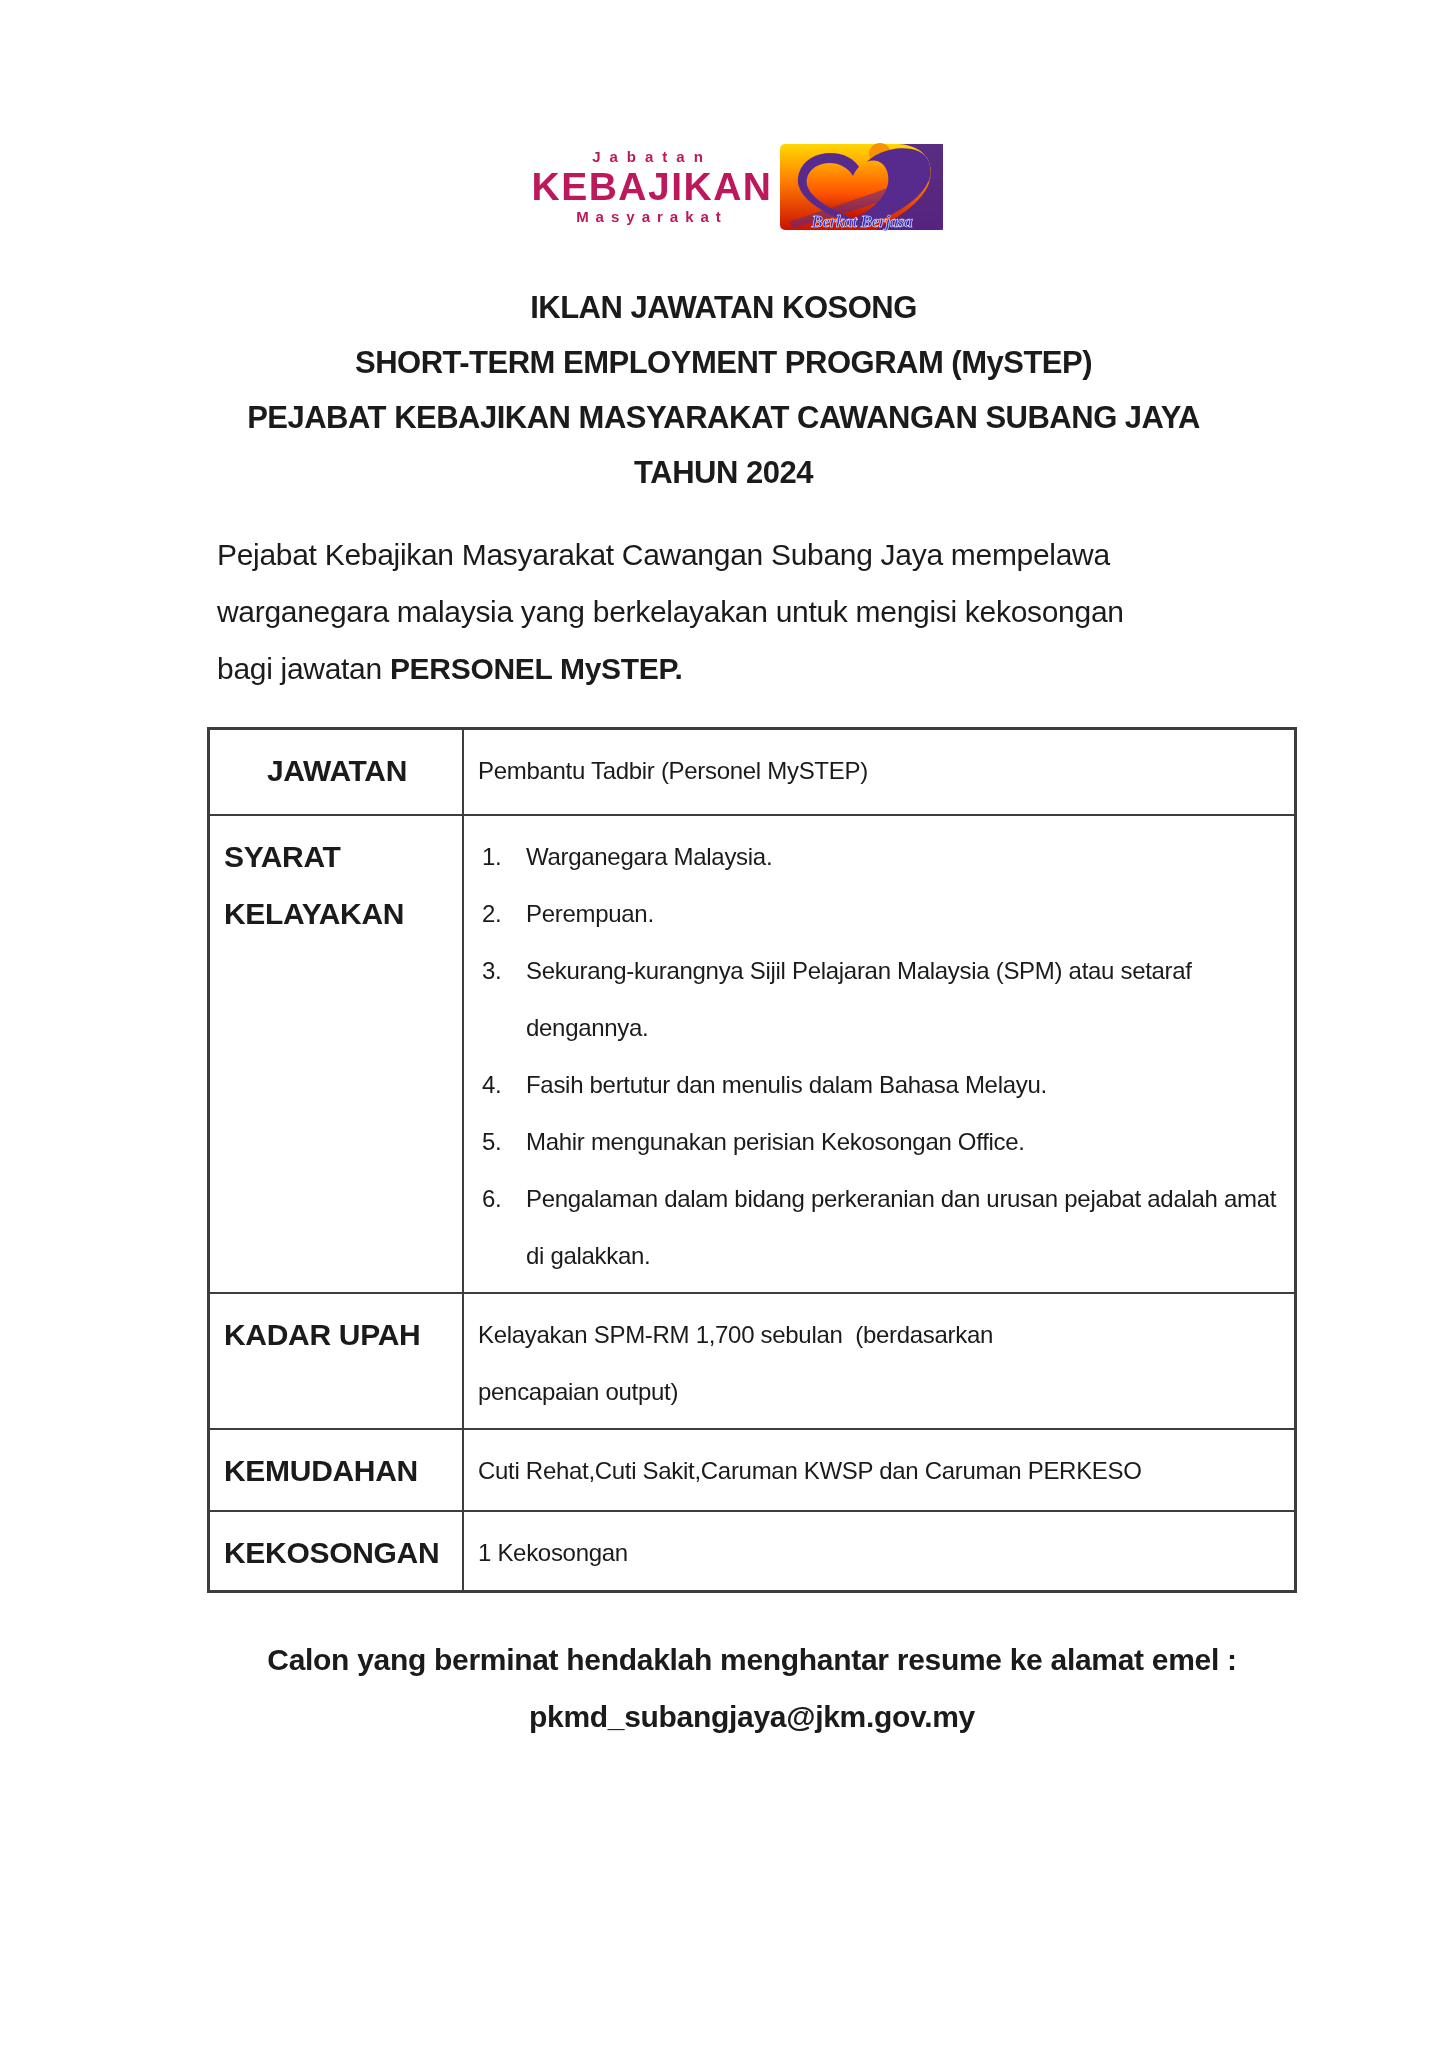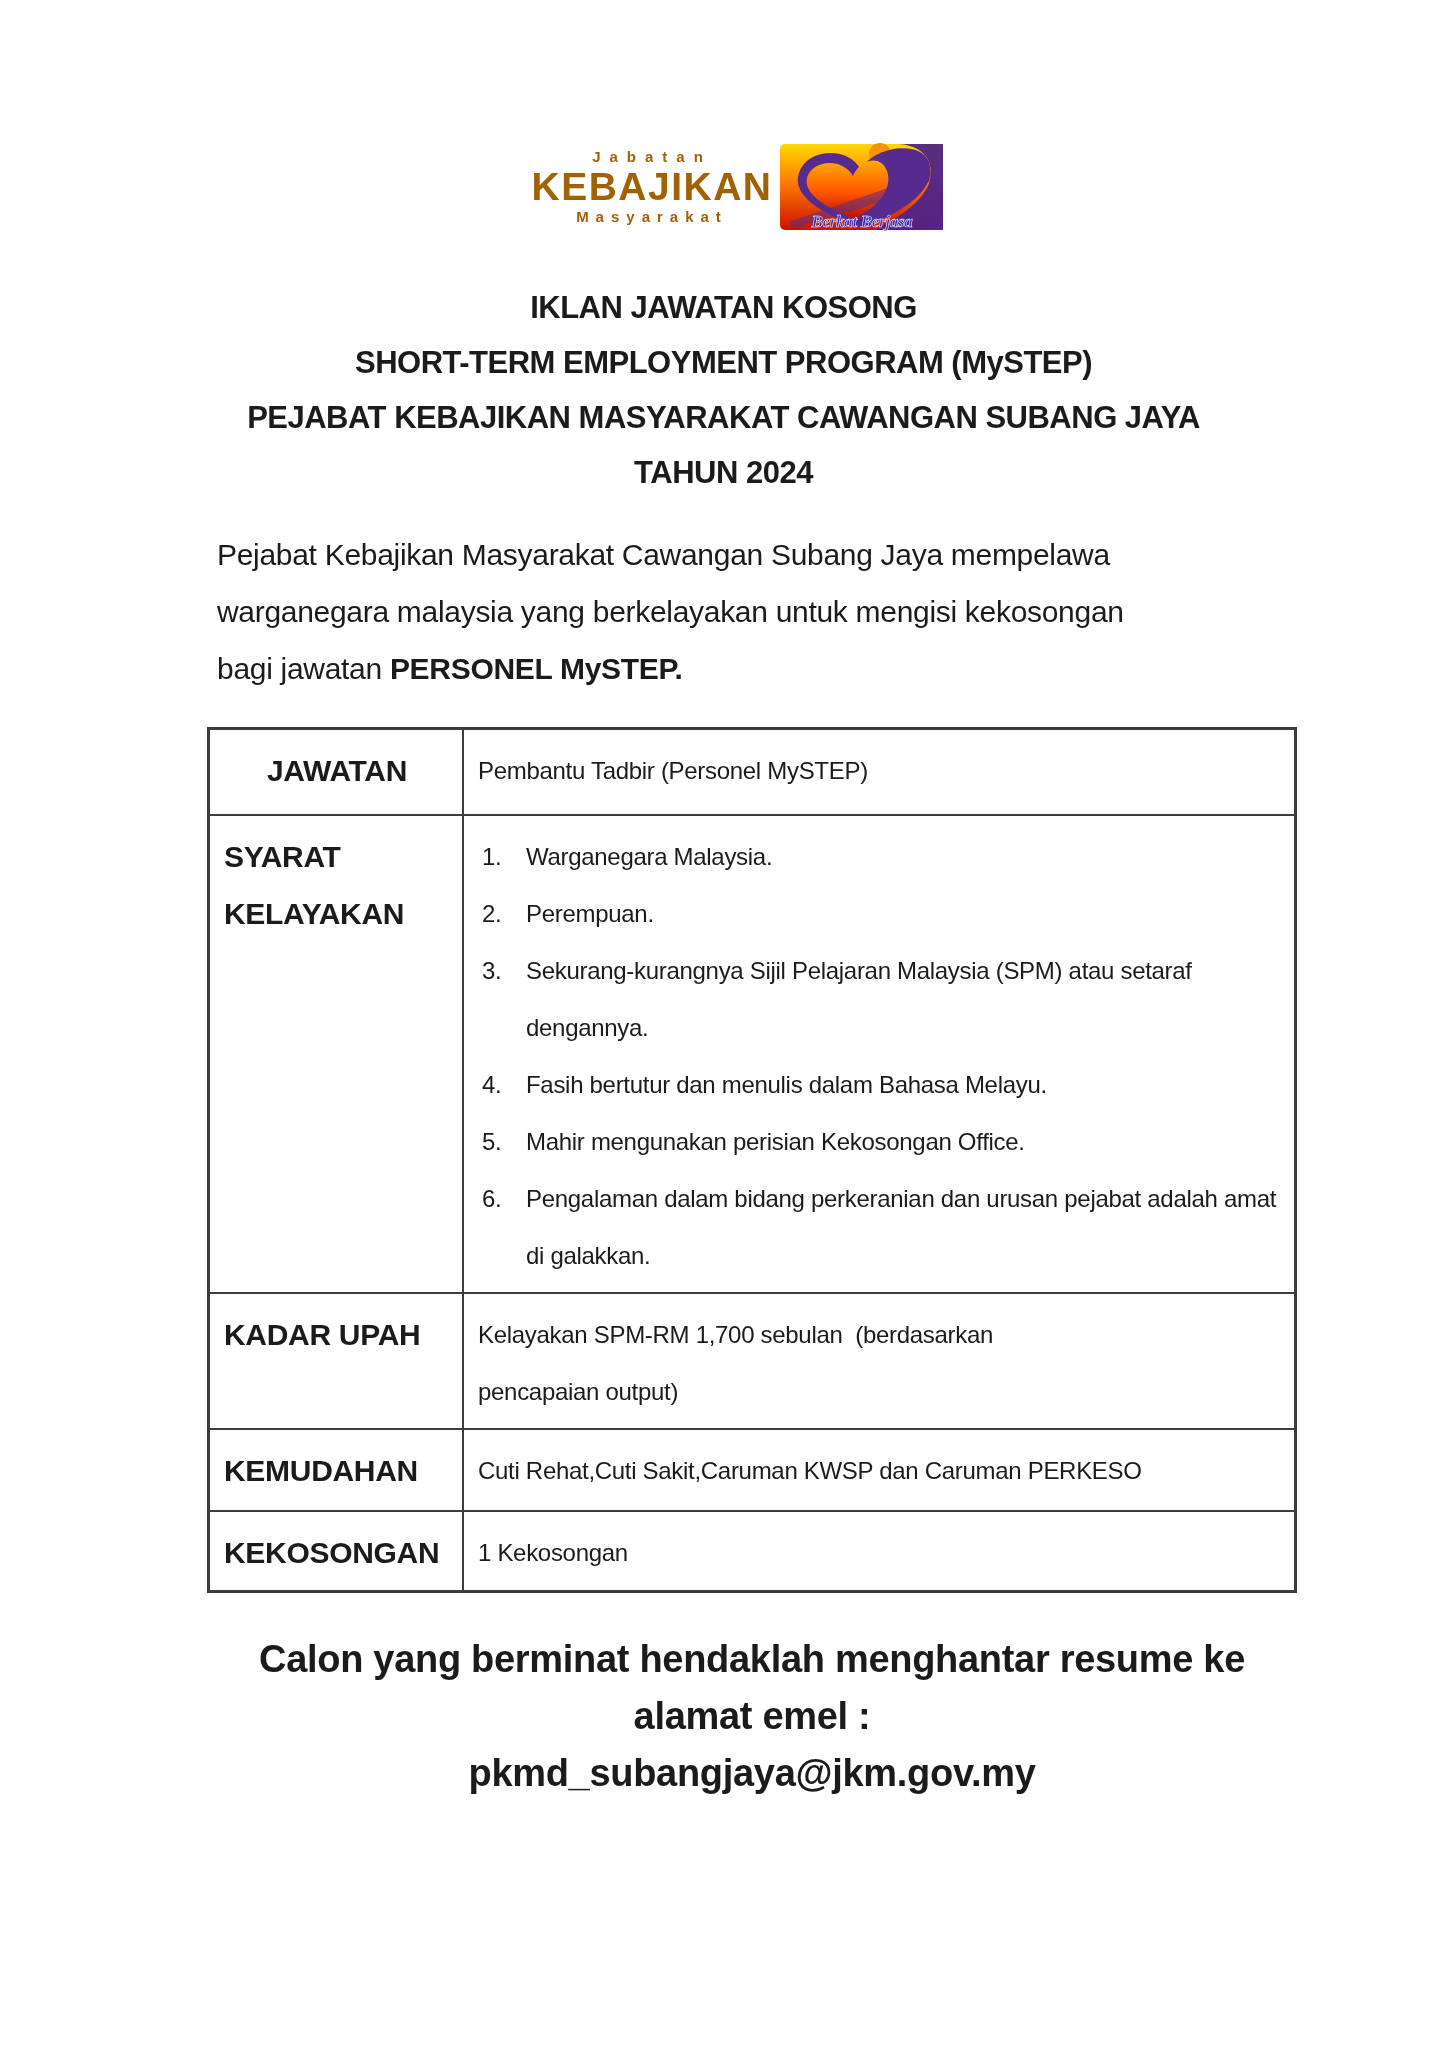--- a/index.html
+++ b/index.html
@@ -55,29 +55,29 @@
     position:relative;
     padding-left:8px;
   }
   ol.req li::before{
     content:counter(req) ".";
     position:absolute;
     left:-36px;
   }
   
   .footer{margin-top:38px;text-align:center;}
-  .footer-line{font-size:38px;font-weight:bold;line-height:57px;}
+  .footer-line{font-size:30px;font-weight:bold;line-height:57px;}
 </style>
 </head>
 <body>
 
 <div class="page">
 
   <div class="logo-row">
-    <div class="wordmark" style="color:#a16207;">
+    <div class="wordmark" style="color:#be185d;">
       <span class="wm1">Jabatan</span>
       <span class="wm2">KEBAJIKAN</span>
       <span class="wm3">Masyarakat</span>
     </div>
     <svg width="165" height="96" viewBox="0 0 165 96">
       <defs>
         <linearGradient id="warm" x1="0" y1="0" x2="0" y2="1">
           <stop offset="0" stop-color="#ffd800"></stop>
           <stop offset="0.45" stop-color="#ff7a00"></stop>
           <stop offset="1" stop-color="#cc1100"></stop>

